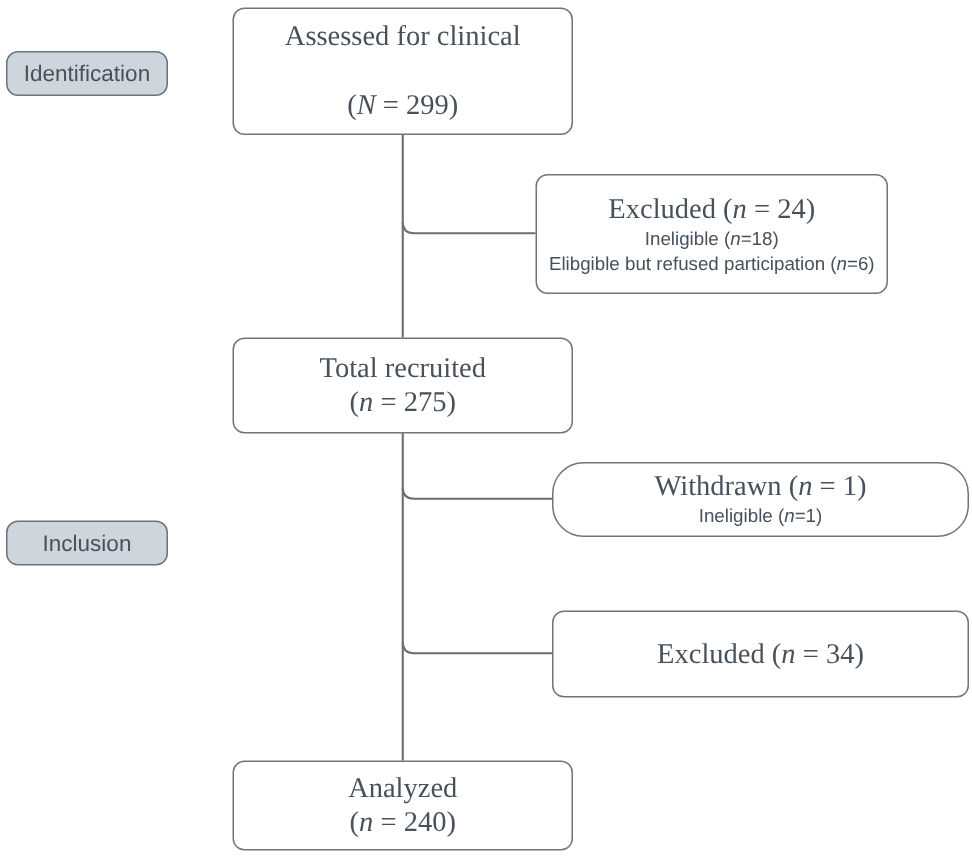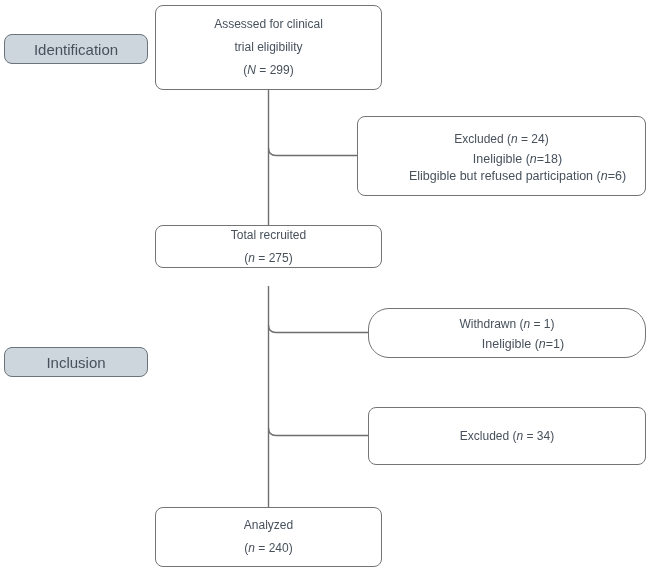--- a/index.html
+++ b/index.html
@@ -28,21 +28,21 @@
     z-index: 0;
   }
   .connectors path {
     fill: none;
     stroke: var(--connector);
     stroke-width: 1.4;
   }
   .stage {
     position: absolute;
     left: 4px;
-    width: 144px;
+    width: 108px;
     height: 30px;
     background: var(--label-fill);
     border: 1.5px solid var(--label-border);
     border-radius: 8px;
     display: flex;
     align-items: center;
     justify-content: center;
     font-size: 15px;
     z-index: 1;
     text-align: center;
@@ -52,31 +52,31 @@
     background: #ffffff;
     border: 1.5px solid var(--box-border);
     border-radius: 8px;
     display: flex;
     flex-direction: column;
     align-items: center;
     justify-content: center;
     text-align: center;
     z-index: 1;
   }
-  .title { font-size: 12px; line-height: 23px; }
-  .sub   { font-size: 12.5px; line-height: 17px; margin-left: 32px; }
+  .title { font-size: 19px; line-height: 23px; font-family: Liberation Serif, serif; }
+  .sub   { font-size: 12.5px; line-height: 17px; }
   .title em, .sub em { font-style: italic; font-weight: normal; }
 
   #stage-identification { top: 34px; }
   #stage-inclusion      { top: 347px; }
   #stage-analysis       { top: 521px; }
 
   #box-assessed           { left: 155px; top: 5px;   width: 227px; height: 85px; }
-  #box-excluded-screening { left: 357px; top: 116px; width: 289px; height: 80px; }
-  #box-recruited          { left: 155px; top: 225px; width: 227px; height: 43px; }
+  #box-excluded-screening { left: 357px; top: 116px; width: 235px; height: 80px; }
+  #box-recruited          { left: 155px; top: 225px; width: 227px; height: 64px; }
   #box-withdrawn          { left: 368px; top: 308px; width: 278px; height: 50px; border-radius: 21px; }
   #box-excluded-analysis  { left: 368px; top: 407px; width: 278px; height: 58px; }
   #box-analyzed           { left: 155px; top: 507px; width: 227px; height: 60px; }
 </style>
 </head>
 <body>
 
 <div class="canvas">
 
   <svg class="connectors" viewBox="0 0 648 571" xmlns="http://www.w3.org/2000/svg">
@@ -90,21 +90,21 @@
   <div class="stage" id="stage-identification">
     <span>Identification</span>
   </div>
   <div class="stage" id="stage-inclusion">
     <span>Inclusion</span>
   </div>
 
   <div class="box" id="box-assessed">
     <div class="title">
       <span>Assessed for clinical</span><br>
-      <span>trial eligibility</span><br>
+      <br>
       <span>(</span><em>N</em><span> = 299)</span>
     </div>
   </div>
 
   <div class="box" id="box-excluded-screening">
     <div class="title">
       <span>Excluded (</span><em>n</em><span> = 24)</span>
     </div>
     <div class="sub">
       <span>Ineligible (</span><em>n</em><span>=18)</span>

